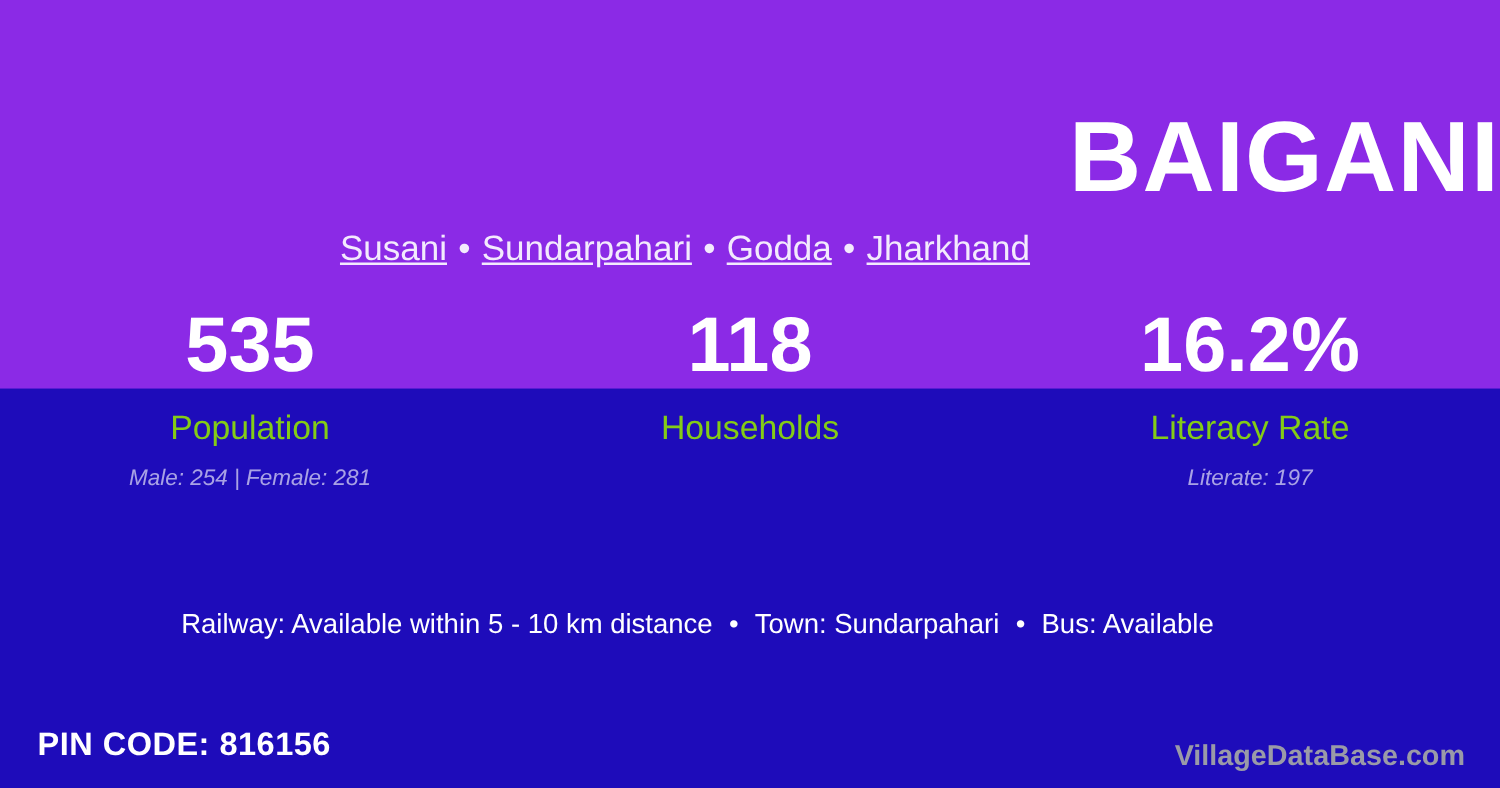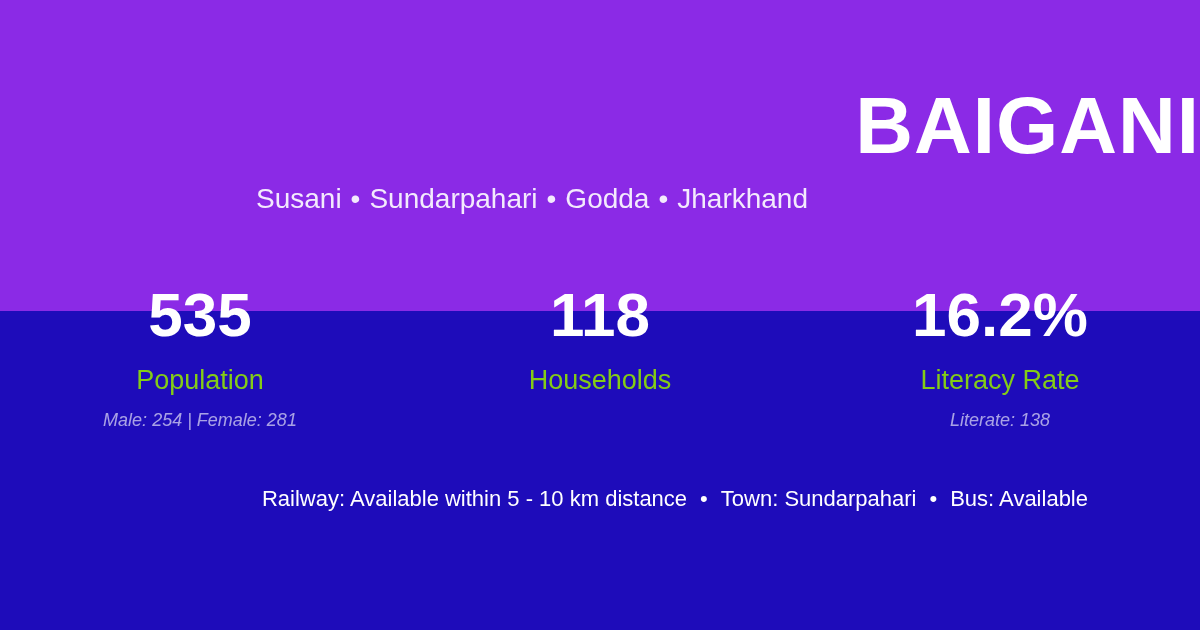--- a/index.html
+++ b/index.html
@@ -57,47 +57,47 @@
     line-height: 1;
     position: absolute;
     top: 86px;
     left: 0;
     width: 1200px;
     text-align: right;
   }
   .breadcrumb {
     position: absolute;
     top: 182px;
-    left: 0;
+    left: 16px;
     width: 1064px;
     color: #f3eafd;
     font-size: 28px;
     font-weight: normal;
     line-height: 1.2;
     white-space: nowrap;
+    text-decoration: underline;
   }
   .breadcrumb .crumb-sep {
     display: inline-block;
     padding: 0 9px;
     color: #f3eafd;
   }
 
   
   .stats {
     position: absolute;
     left: 0;
     top: 246px;
     width: 1200px;
     display: flex;
     flex-direction: row;
   }
   .stat {
     flex: 1 1 0;
     text-align: center;
-    margin-top: 38px;
   }
   .stat-value {
     color: #ffffff;
     font-size: 62px;
     font-weight: bold;
     line-height: 1;
     letter-spacing: 0px;
     height: 64px;
   }
   .stat-label {
@@ -112,24 +112,24 @@
     font-size: 18px;
     font-weight: normal;
     line-height: 1;
     margin-top: 17px;
     font-style: italic;
   }
 
   
   .amenities {
     position: absolute;
-    left: 4px;
+    left: 16px;
     top: 486px;
     width: 1084px;
-    text-align: right;
+    text-align: center;
     color: #ffffff;
     font-size: 22px;
     font-weight: normal;
     line-height: 1.2;
     white-space: nowrap;
   }
   .amenities .am-sep {
     display: inline-block;
     padding: 0 13px;
     color: #ffffff;
@@ -184,20 +184,24 @@
         <div class="stat-label">Population</div>
         <div class="stat-sub">Male: 254 | Female: 281</div>
       </div>
       <div class="stat">
         <div class="stat-value">118</div>
         <div class="stat-label">Households</div>
       </div>
       <div class="stat">
         <div class="stat-value">16.2%</div>
         <div class="stat-label">Literacy Rate</div>
-        <div class="stat-sub">Literate: 138</div>
+        <div class="stat-sub">Literate: 197</div>
       </div>
     </div>
 
   <div class="amenities"><span>Railway: Available within 5 - 10 km distance</span><span class="am-sep">•</span><span>Town: Sundarpahari</span><span class="am-sep">•</span><span>Bus: Available</span></div>
 
+  <div class="footer">
+    <div class="pin-code">PIN CODE: 816156</div>
+    <div class="brand">VillageDataBase.com</div>
+  </div>
 
 </div>
 
 </body></html>

